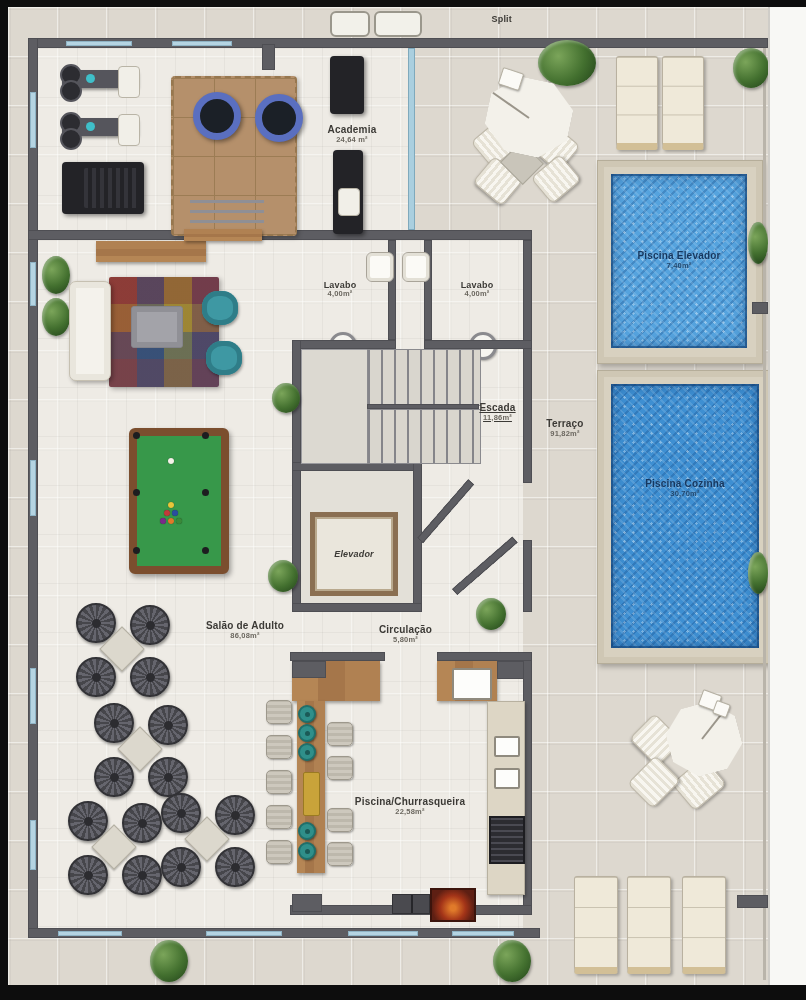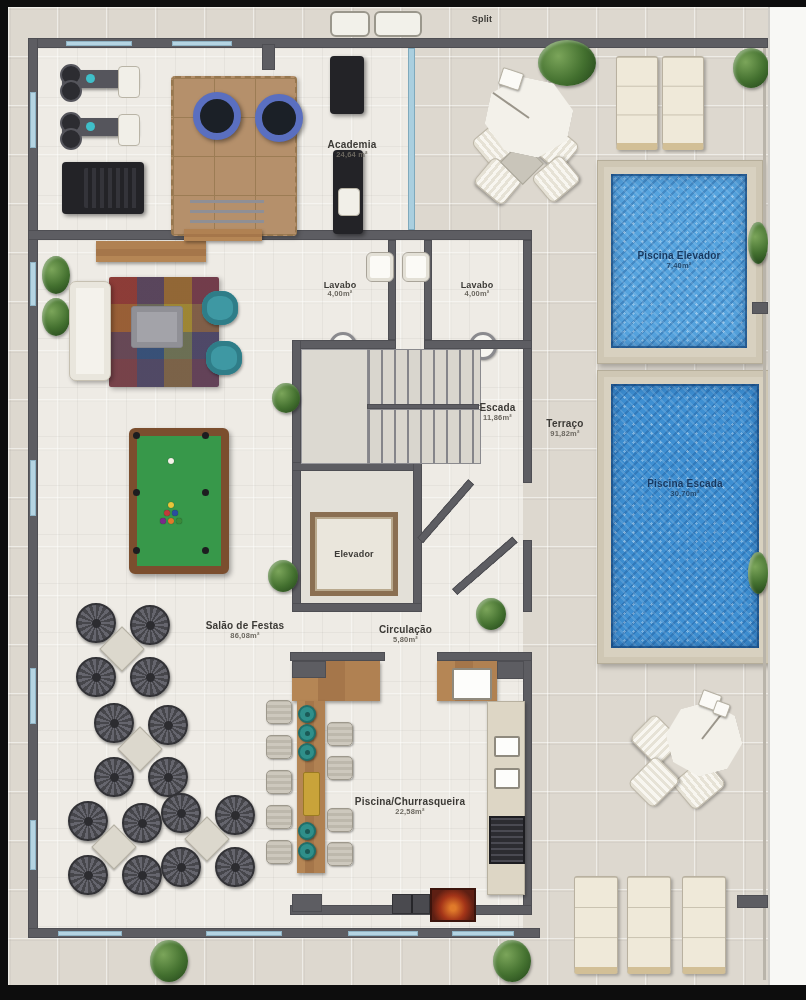--- a/index.html
+++ b/index.html
@@ -121,21 +121,21 @@
 
 <div class="abs deck" style="left:597px;top:160px;width:164px;height:202px;"></div>
 <div class="abs water light" style="left:611px;top:174px;width:136px;height:174px;"></div>
 <div class="abs rlabel pool" style="left:614px;top:250px;width:130px;">
   <span>Piscina Elevador</span>
   <span class="area">7,40m²</span>
 </div>
 <div class="abs deck" style="left:597px;top:370px;width:174px;height:292px;"></div>
 <div class="abs water" style="left:611px;top:384px;width:148px;height:264px;"></div>
 <div class="abs rlabel pool" style="left:618px;top:478px;width:134px;">
-  <span>Piscina Escada</span>
+  <span>Piscina Cozinha</span>
   <span class="area">30,70m²</span>
 </div>
 
 <div class="abs wall" style="left:28px;top:38px;width:740px;height:10px;"></div>
 <div class="abs wall" style="left:28px;top:38px;width:10px;height:900px;"></div>
 <div class="abs wall" style="left:28px;top:230px;width:504px;height:10px;"></div>
 <div class="abs wall" style="left:262px;top:44px;width:13px;height:26px;"></div>
 <div class="abs glass" style="left:408px;top:48px;width:7px;height:182px;"></div>
 <div class="abs wall" style="left:523px;top:240px;width:9px;height:243px;"></div>
 <div class="abs wall" style="left:523px;top:540px;width:9px;height:72px;"></div>
@@ -153,21 +153,21 @@
 <div class="abs win" style="left:30px;top:820px;width:6px;height:50px;"></div>
 <div class="abs win" style="left:66px;top:41px;width:66px;height:5px;"></div>
 <div class="abs win" style="left:172px;top:41px;width:60px;height:5px;"></div>
 <div class="abs win" style="left:58px;top:931px;width:64px;height:5px;"></div>
 <div class="abs win" style="left:206px;top:931px;width:76px;height:5px;"></div>
 <div class="abs win" style="left:348px;top:931px;width:70px;height:5px;"></div>
 <div class="abs win" style="left:452px;top:931px;width:62px;height:5px;"></div>
 
 <div class="abs acunit" style="left:330px;top:11px;width:36px;height:22px;"></div>
 <div class="abs acunit" style="left:374px;top:11px;width:44px;height:22px;"></div>
-<div class="abs rlabel small" style="left:452px;top:14px;width:60px;">
+<div class="abs rlabel small" style="left:452px;top:14px;width:60px;text-align:right;">
   <span>Split</span>
 </div>
 
 <div class="abs machine" style="left:62px;top:70px;width:76px;height:18px;"></div>
 <div class="abs weight" style="left:60px;top:64px;width:18px;height:18px;"></div>
 <div class="abs weight" style="left:60px;top:80px;width:18px;height:18px;"></div>
 <div class="abs teal-dot" style="left:86px;top:74px;width:9px;height:9px;"></div>
 <div class="abs pad" style="left:118px;top:66px;width:20px;height:30px;"></div>
 <div class="abs machine" style="left:62px;top:118px;width:76px;height:18px;"></div>
 <div class="abs weight" style="left:60px;top:112px;width:18px;height:18px;"></div>
@@ -176,21 +176,21 @@
 <div class="abs pad" style="left:118px;top:114px;width:20px;height:30px;"></div>
 <div class="abs dark-equip" style="left:62px;top:162px;width:82px;height:52px;"></div>
 <div class="abs belt" style="left:84px;top:168px;width:54px;height:40px;"></div>
 <div class="abs mat" style="left:171px;top:76px;width:122px;height:156px;"></div>
 <div class="abs ball" style="left:193px;top:92px;width:34px;height:34px;"></div>
 <div class="abs ball" style="left:255px;top:94px;width:34px;height:34px;"></div>
 <div class="abs rack" style="left:190px;top:200px;width:74px;height:26px;"></div>
 <div class="abs dark-equip" style="left:330px;top:56px;width:34px;height:58px;"></div>
 <div class="abs dark-equip" style="left:333px;top:150px;width:30px;height:84px;"></div>
 <div class="abs pad" style="left:338px;top:188px;width:20px;height:26px;"></div>
-<div class="abs rlabel" style="left:300px;top:124px;width:104px;margin-top:15px;">
+<div class="abs rlabel" style="left:300px;top:124px;width:104px;">
   <span>Academia</span>
   <span class="area">24,64 m²</span>
 </div>
 
 <div class="abs wood h" style="left:96px;top:241px;width:110px;height:21px;"></div>
 <div class="abs wood h" style="left:184px;top:229px;width:78px;height:12px;"></div>
 <div class="abs plant" style="left:42px;top:256px;width:28px;height:38px;"></div>
 <div class="abs plant" style="left:42px;top:298px;width:28px;height:38px;"></div>
 <div class="abs rug" style="left:109px;top:277px;width:110px;height:110px;"></div>
 <div class="abs sofa" style="left:69px;top:281px;width:40px;height:98px;"></div>
@@ -233,26 +233,26 @@
 <div class="abs wall" style="left:292px;top:340px;width:9px;height:272px;"></div>
 <div class="abs wall" style="left:292px;top:462px;width:130px;height:9px;"></div>
 <div class="abs wall" style="left:413px;top:462px;width:9px;height:150px;"></div>
 <div class="abs wall" style="left:292px;top:603px;width:130px;height:9px;"></div>
 <div class="abs wall diag" style="left:417px;top:538px;width:78px;height:8px;transform:rotate(-49deg);"></div>
 <div class="abs wall diag" style="left:452px;top:589px;width:80px;height:8px;transform:rotate(-41deg);"></div>
 <div class="abs landing" style="left:301px;top:349px;width:66px;height:113px;"></div>
 <div class="abs steps" style="left:367px;top:349px;width:112px;height:55px;"></div>
 <div class="abs wall" style="left:367px;top:404px;width:112px;height:5px;"></div>
 <div class="abs steps" style="left:367px;top:409px;width:112px;height:53px;"></div>
-<div class="abs rlabel" style="left:450px;top:402px;width:95px;">
+<div class="abs rlabel" style="left:450px;top:402px;width:95px;text-decoration:underline;">
   <span>Escada</span>
   <span class="area">11,86m²</span>
 </div>
 <div class="abs elv-room" style="left:301px;top:471px;width:112px;height:132px;"></div>
-<div class="abs elv-car" style="left:310px;top:512px;width:78px;height:74px;">
+<div class="abs elv-car" style="left:310px;top:512px;width:78px;height:74px;font-style:italic;">
   <span class="rlabel small">Elevador</span>
 </div>
 
 <div class="abs rlabel" style="left:522px;top:418px;width:86px;">
   <span>Terraço</span>
   <span class="area">91,82m²</span>
 </div>
 <div class="abs plant" style="left:538px;top:40px;width:58px;height:46px;"></div>
 <div class="abs plant" style="left:733px;top:48px;width:36px;height:40px;"></div>
 <div class="abs plant" style="left:748px;top:222px;width:20px;height:42px;"></div>
@@ -269,21 +269,21 @@
 <div class="abs chair-striped" style="left:537px;top:162px;width:36px;height:32px;transform:rotate(-40deg);"></div>
 <div class="abs set-square" style="left:506px;top:148px;width:30px;height:28px;"></div>
 <div class="abs octagon" style="left:487px;top:79px;width:84px;height:76px;transform:rotate(12deg);"></div>
 <div class="abs oct-line" style="left:529px;top:117px;width:44px;transform:rotate(215deg);"></div>
 <div class="abs pole-box" style="left:500px;top:70px;width:20px;height:16px;transform:rotate(18deg);"></div>
 
 <div class="abs lounge" style="left:616px;top:56px;width:40px;height:86px;"></div>
 <div class="abs lounge" style="left:662px;top:56px;width:40px;height:86px;"></div>
 
 <div class="abs rlabel" style="left:180px;top:620px;width:130px;">
-  <span>Salão de Festas</span>
+  <span>Salão de Adulto</span>
   <span class="area">86,08m²</span>
 </div>
 <div class="abs rlabel" style="left:358px;top:624px;width:95px;">
   <span>Circulação</span>
   <span class="area">5,80m²</span>
 </div>
 
 <div class="abs round-chair" style="left:76px;top:603px;width:36px;height:36px;"></div>
 <div class="abs round-chair" style="left:130px;top:605px;width:36px;height:36px;"></div>
 <div class="abs round-chair" style="left:76px;top:657px;width:36px;height:36px;"></div>

